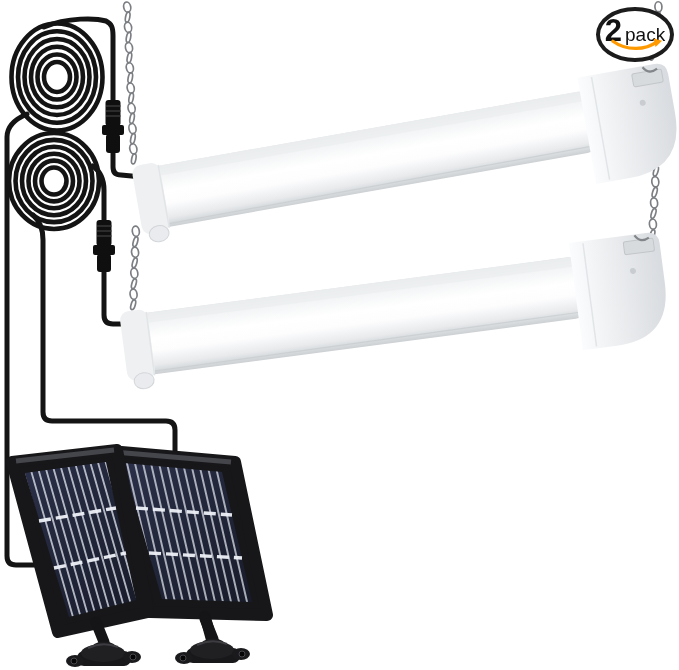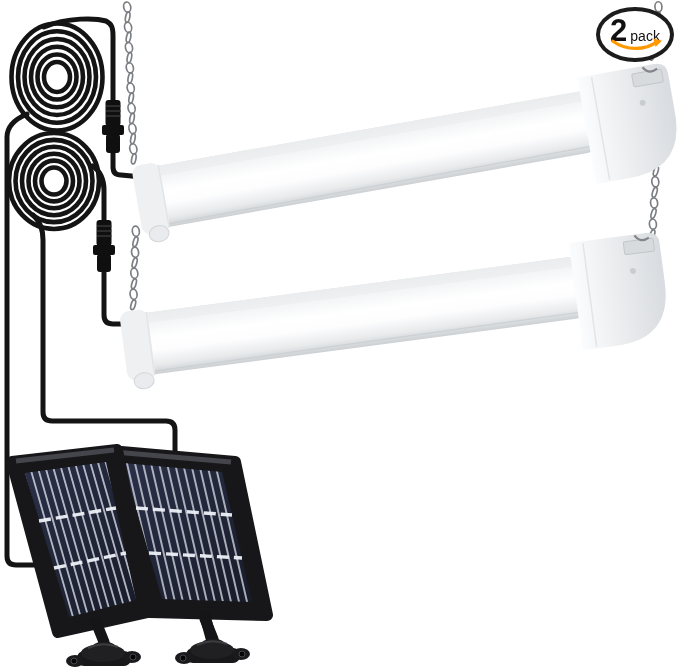--- a/index.html
+++ b/index.html
@@ -27,21 +27,21 @@
   .grid-line{stroke:var(--panel-grid,#e4e8f1);stroke-width:1.5;opacity:.92;}
   .busbar{stroke:#eef1f7;stroke-width:3.4;stroke-dasharray:12 5;opacity:.95;}
   .mount-stem{fill:none;stroke:#151517;stroke-width:11;stroke-linecap:round;stroke-linejoin:round;}
 
   
   .badge{position:absolute;left:596px;top:7px;width:78px;height:55px;box-sizing:border-box;
          border:4px solid var(--badge-border,#1c1c1c);border-radius:50%;background:#fff;
          display:flex;align-items:center;justify-content:center;}
   .badge-text{display:flex;align-items:baseline;margin-top:-9px;}
   .badge-count{font-weight:bold;font-size:31px;line-height:1;color:var(--badge-text,#111);}
-  .badge-label{font-size:14px;line-height:1;color:var(--badge-text,#111);margin-left:3px;}
+  .badge-label{font-size:19px;line-height:1;color:var(--badge-text,#111);margin-left:3px;}
   .badge-arrow{position:absolute;left:11px;bottom:5px;width:53px;height:16px;}
   .badge-arrow path{stroke:var(--badge-arrow,#ff9900);stroke-width:3.4;fill:none;stroke-linecap:round;}
   .badge-arrow polygon{fill:var(--badge-arrow,#ff9900);}
 </style>
 </head>
 <body>
 
 <div class="stage">
 
 <svg class="scene" width="679" height="670" viewBox="0 0 679 670">

